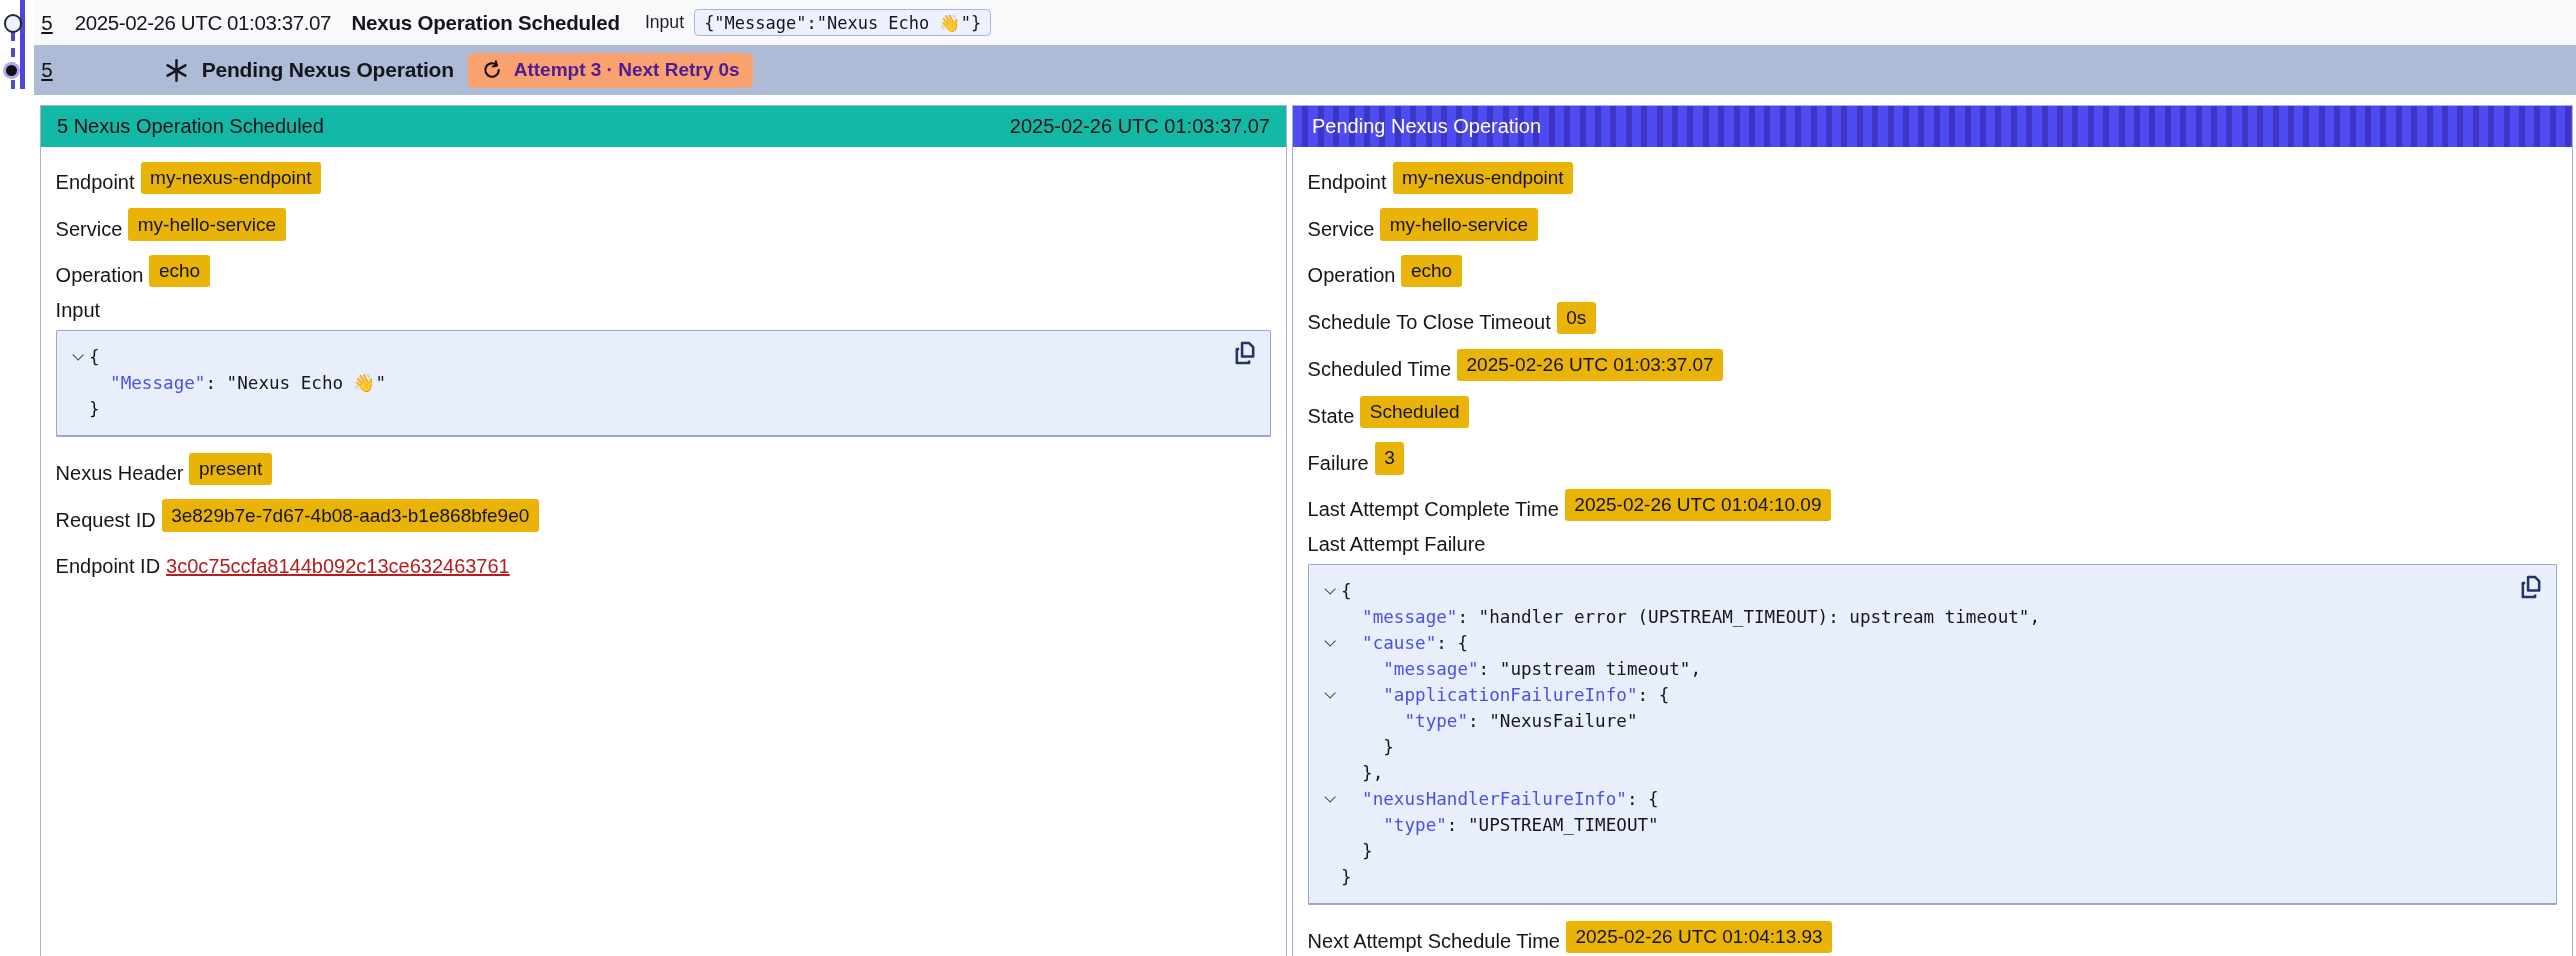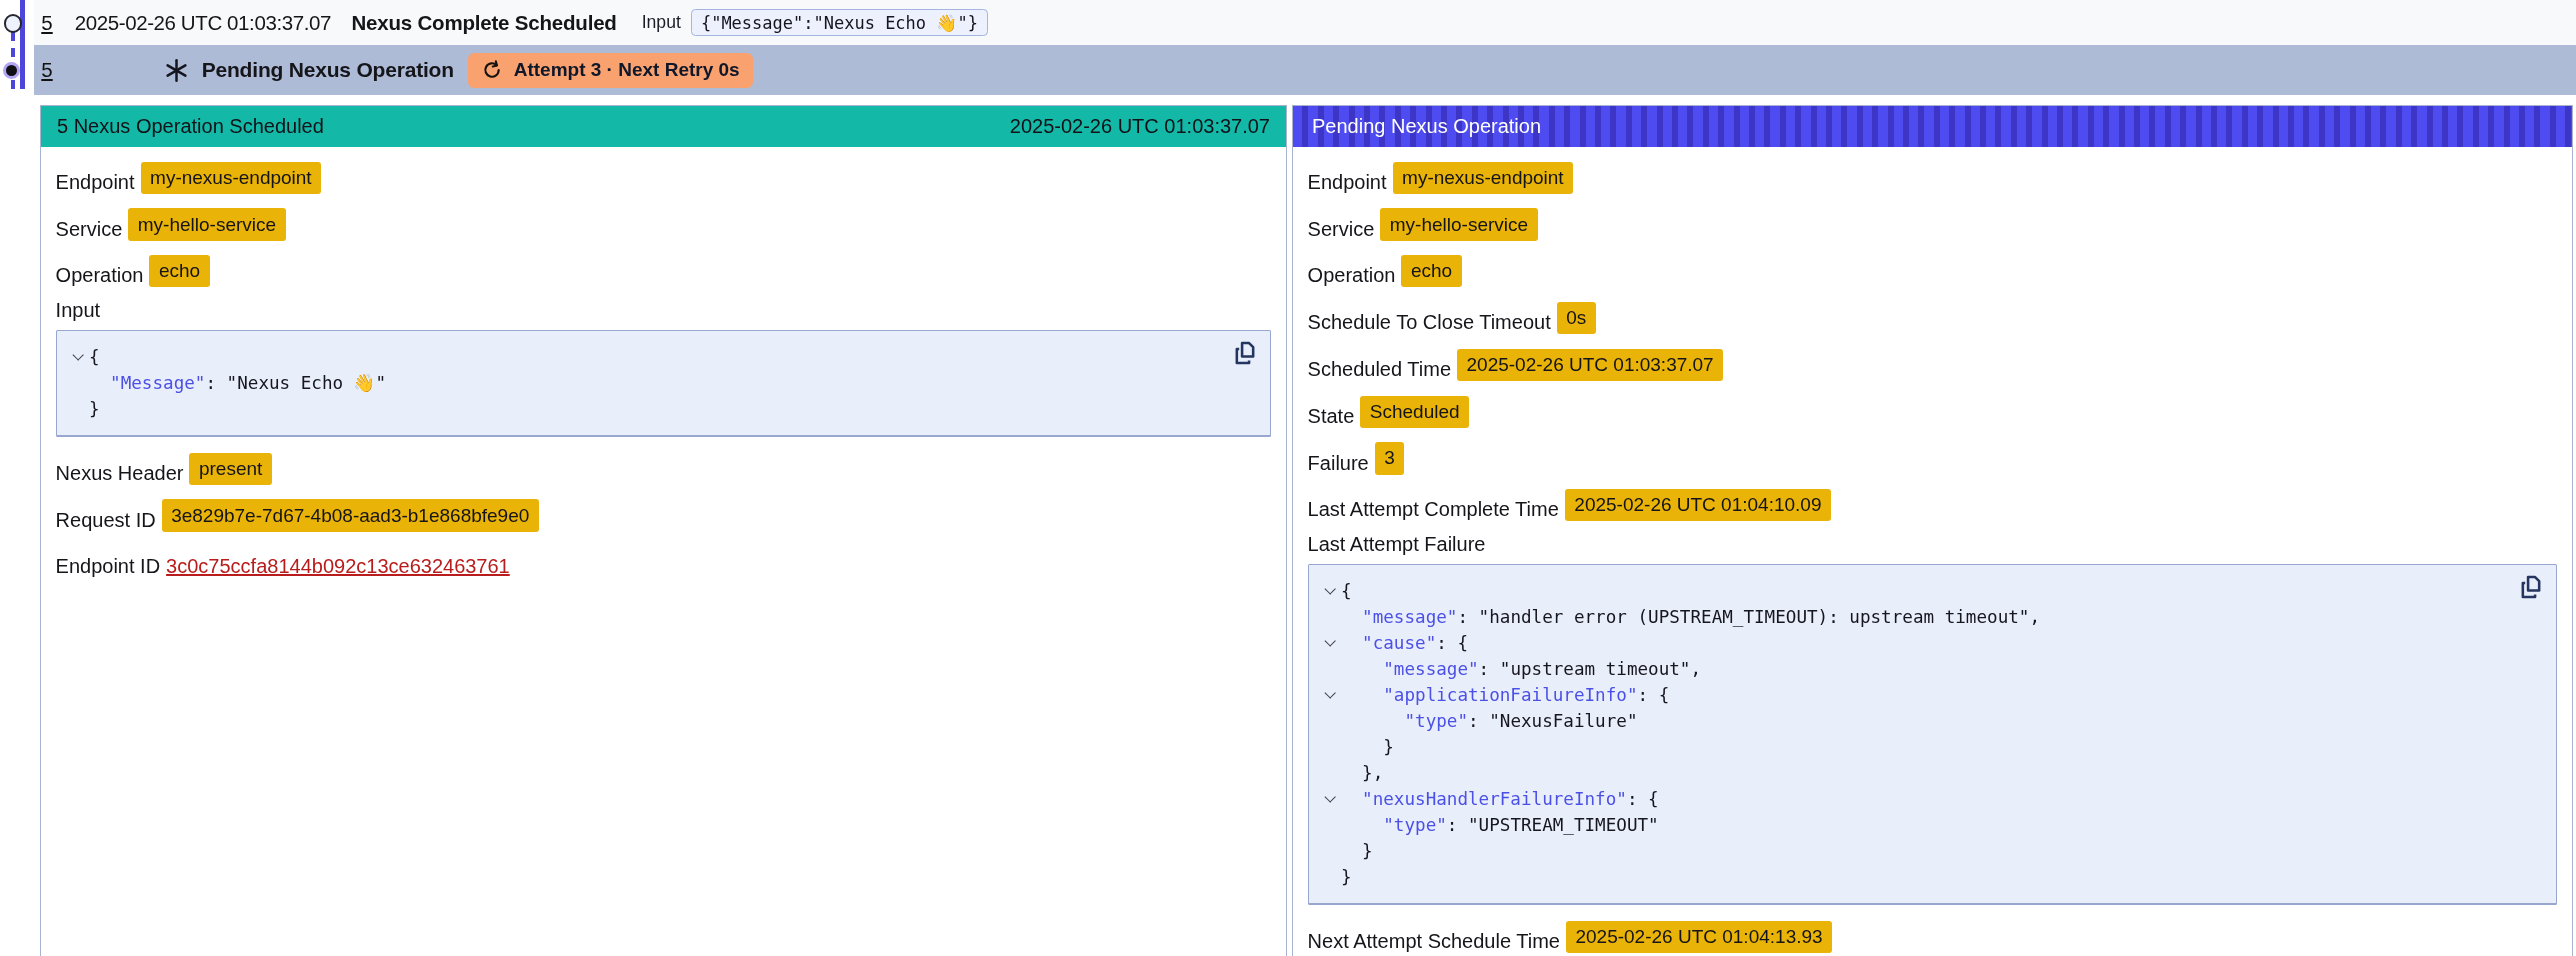--- a/index.html
+++ b/index.html
@@ -21,21 +21,21 @@
   .row2{top:45px;height:50px;background:#adbbd7;}
   .ev-id{font-size:20.5px;color:#121212;text-decoration:underline;margin-left:7.3px;cursor:pointer;}
   .ev-time{font-size:20.5px;margin-left:22px;letter-spacing:-0.4px;}
   .ev-title{font-size:20.5px;font-weight:700;margin-left:20.5px;letter-spacing:-0.2px;}
   .ev-input-label{font-size:17.6px;margin-left:25px;color:#1c1c28;}
   .ev-chip{margin-left:10.3px;font-family:"DejaVu Sans Mono",monospace;font-size:17px;
     background:#edf1fd;border:1.5px solid #a6b4e2;border-radius:4.4px;padding:2.9px 8.8px;color:#15151f;}
   .asterisk-wrap{margin-left:111px;display:flex;align-items:center;}
   .row2 .ev-title{margin-left:13px;font-size:21px;}
   .retry-badge{margin-left:14.6px;display:flex;align-items:center;gap:10.3px;height:35px;
-    background:#f9a16f;border-radius:5.9px;padding:0 13px;font-size:19px;font-weight:600;color:#0f172a;}
+    background:#f9a16f;border-radius:5.9px;padding:0 13px;font-size:19px;font-weight:600;color:#4c1d95;}
   
   .panel{position:absolute;top:105px;height:879px;background:#ffffff;border:1.5px solid #a7b3cf;box-sizing:border-box;}
   .panel-left{left:40px;width:1247px;}
   .panel-right{left:1292px;width:1281px;}
   .panel-header{height:41px;display:flex;align-items:center;justify-content:space-between;
     padding:0 16px;font-size:20px;color:#121218;}
   .panel-header.light{background:#14b8a6;}
   .panel-header.striped{
     background:repeating-linear-gradient(90deg,#4e4cf0 0 9.5px,#3c35c5 9.5px 15.4px);
     color:#ffffff;font-weight:500;padding-left:19px;}
@@ -61,21 +61,21 @@
 <body>
 
 <div class="tl-dash"></div>
 <div class="tl-solid"></div>
 <div class="tl-open-circle"></div>
 <div class="tl-filled-circle"></div>
 
 <div class="ev-row row1">
   <a class="ev-id">5</a>
   <span class="ev-time">2025-02-26 UTC 01:03:37.07</span>
-  <span class="ev-title">Nexus Complete Scheduled</span>
+  <span class="ev-title">Nexus Operation Scheduled</span>
   <span class="ev-input-label">Input</span>
   <span class="ev-chip">{"Message":"Nexus Echo 👋"}</span>
 </div>
 
 <div class="ev-row row2">
   <a class="ev-id">5</a>
   <span class="asterisk-wrap">
     <svg width="25" height="25" viewBox="0 0 34 34">
       <g stroke="#15151f" stroke-width="3.4" stroke-linecap="round">
         <line x1="17" y1="3" x2="17" y2="31"></line>

